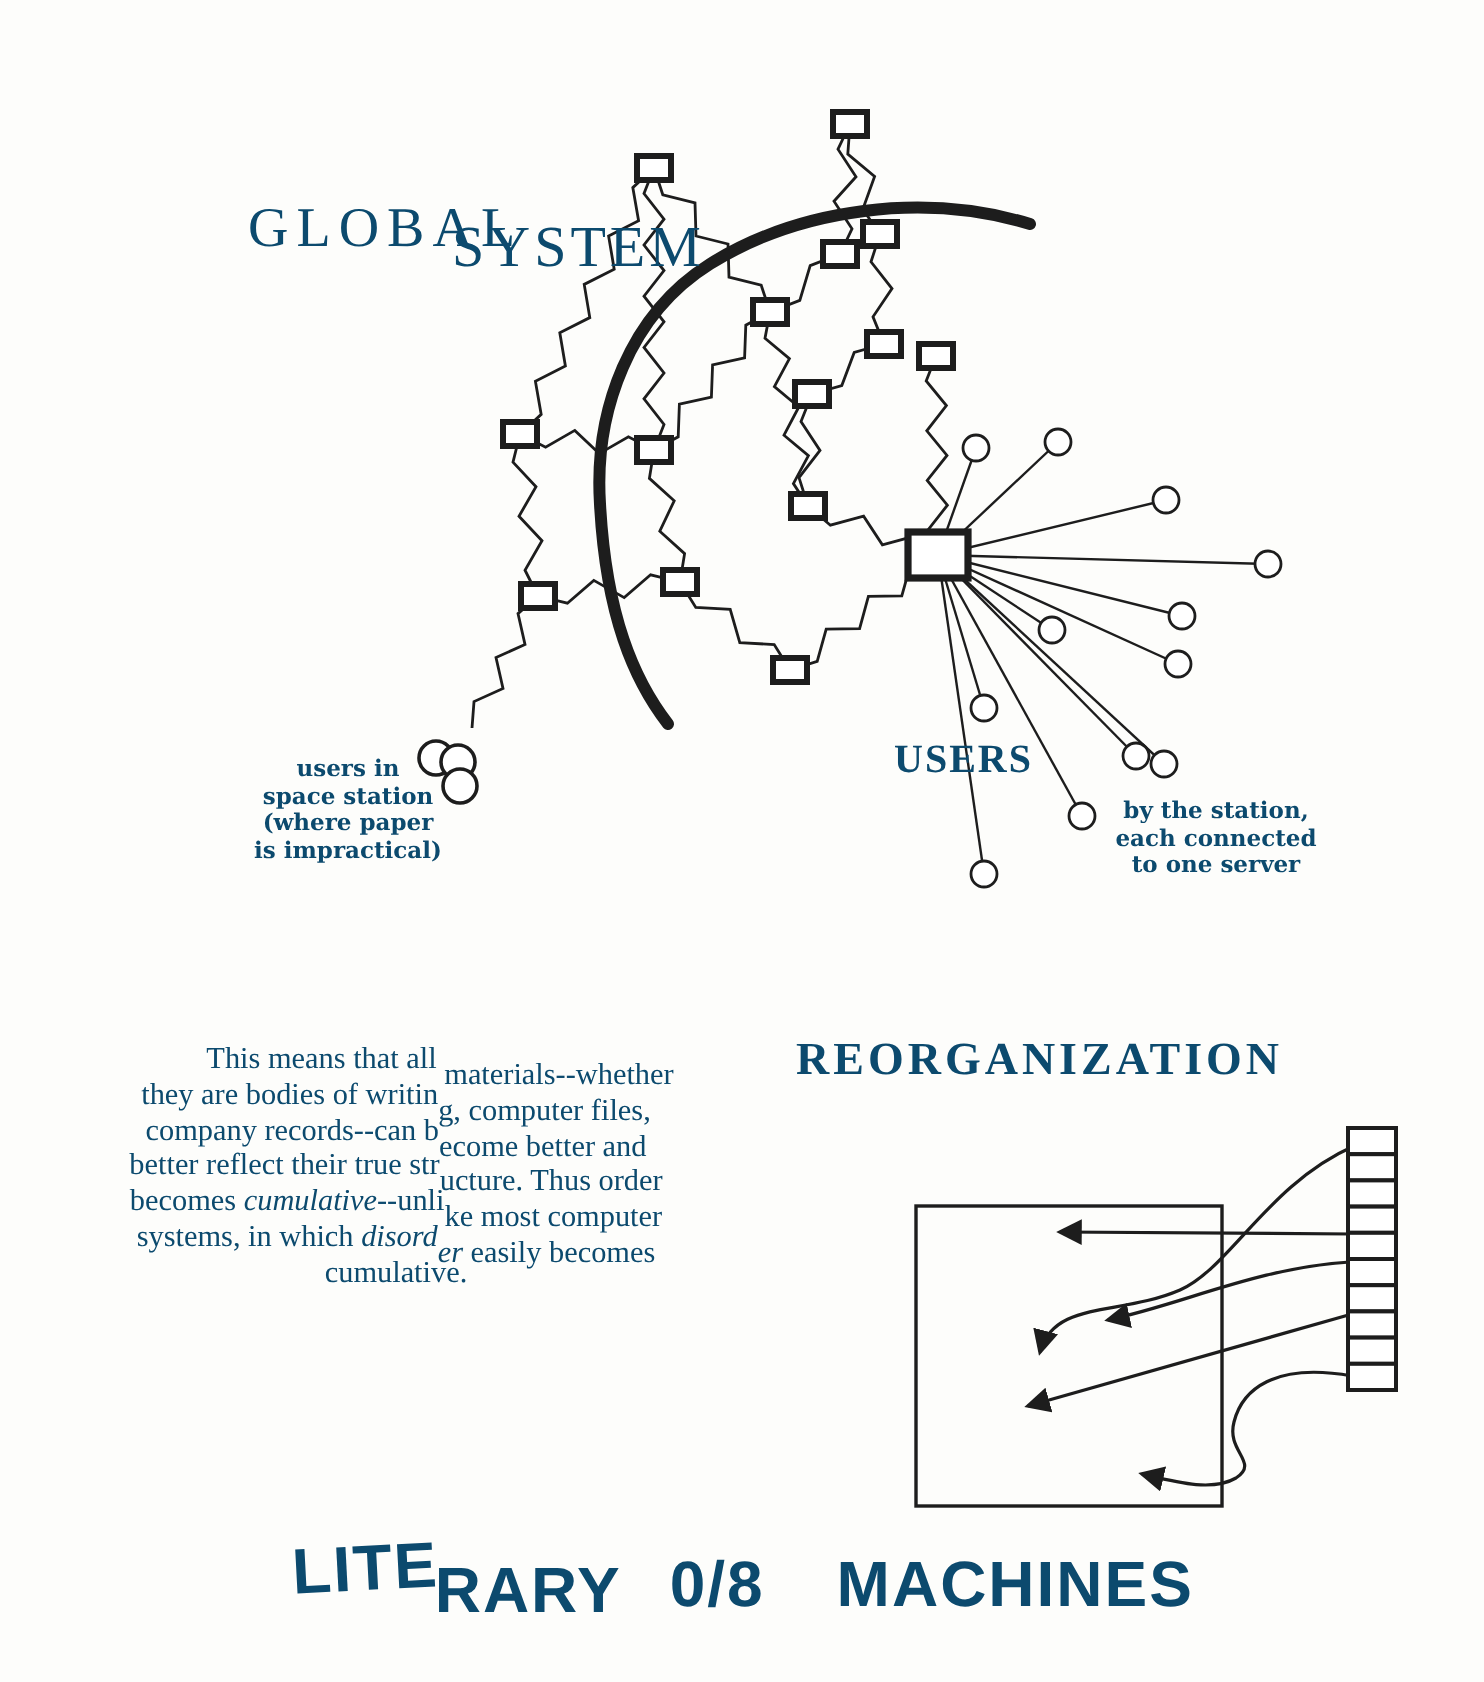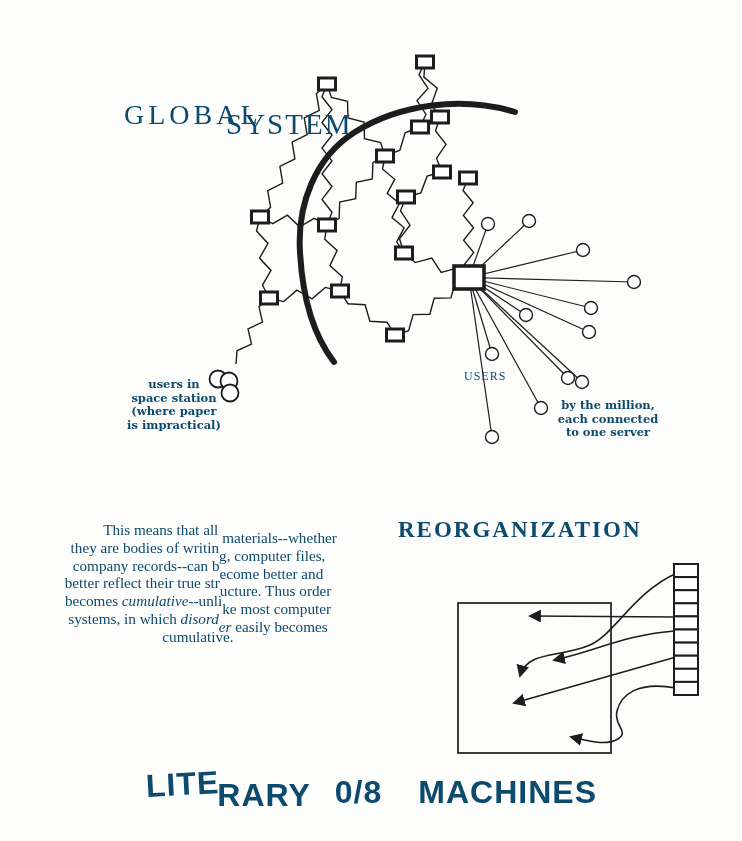--- a/index.html
+++ b/index.html
@@ -22,21 +22,21 @@
   .db-l2{display:flex;align-items:center;}
   .db-paren{font-size:15px;font-style:normal;}
   .db-box{display:inline-block;width:13px;height:7px;border:3px solid #1d1d1d;margin:0 2px;}
   .db-srv{margin-left:6px;}
 
   
   .cap{font-family:"DejaVu Serif",serif;font-weight:bold;font-size:11.5px;line-height:13.5px;text-align:center;}
   .cap-station{left:118px;top:378px;width:112px;}
   .cap-million{left:550px;top:399px;width:116px;}
 
-  .lbl-users{left:464px;top:369px;font-size:12px;font-weight:normal;letter-spacing:1px;}
+  .lbl-users{left:447px;top:369px;font-size:20px;font-weight:bold;letter-spacing:1px;}
 
   
   .paragraph{left:28px;top:521px;width:340px;font-size:15.2px;line-height:17.8px;text-align:center;}
   .pline{white-space:pre;}
   .pline.indent{text-indent:44px;}
   .pline .drop{position:relative;top:8px;}
   .pline em{font-style:italic;}
 
   
   .reorg-title{left:398px;top:513px;width:296px;text-align:left;
@@ -155,21 +155,21 @@
   <div class="abs cap cap-station">
     <div>users in</div>
     <div>space station</div>
     <div>(where paper</div>
     <div>is impractical)</div>
   </div>
 
   <div class="abs lbl-users">USERS</div>
 
   <div class="abs cap cap-million">
-    <div>by the million,</div>
+    <div>by the station,</div>
     <div>each connected</div>
     <div>to one server</div>
   </div>
 
   <div class="abs paragraph">
       <div class="pline indent"><span class="lft"><span>This means that all </span></span><span class="drop"><span>materials--whether</span></span></div>
       <div class="pline"><span class="lft"><span>they are bodies of writin</span></span><span class="drop"><span>g, computer files,</span></span></div>
       <div class="pline"><span class="lft"><span>company records--can b</span></span><span class="drop"><span>ecome better and</span></span></div>
       <div class="pline"><span class="lft"><span>better reflect their true str</span></span><span class="drop"><span>ucture. Thus order</span></span></div>
       <div class="pline"><span class="lft"><span>becomes </span><em>cumulative</em><span>--unli</span></span><span class="drop"><span>ke most computer</span></span></div>

